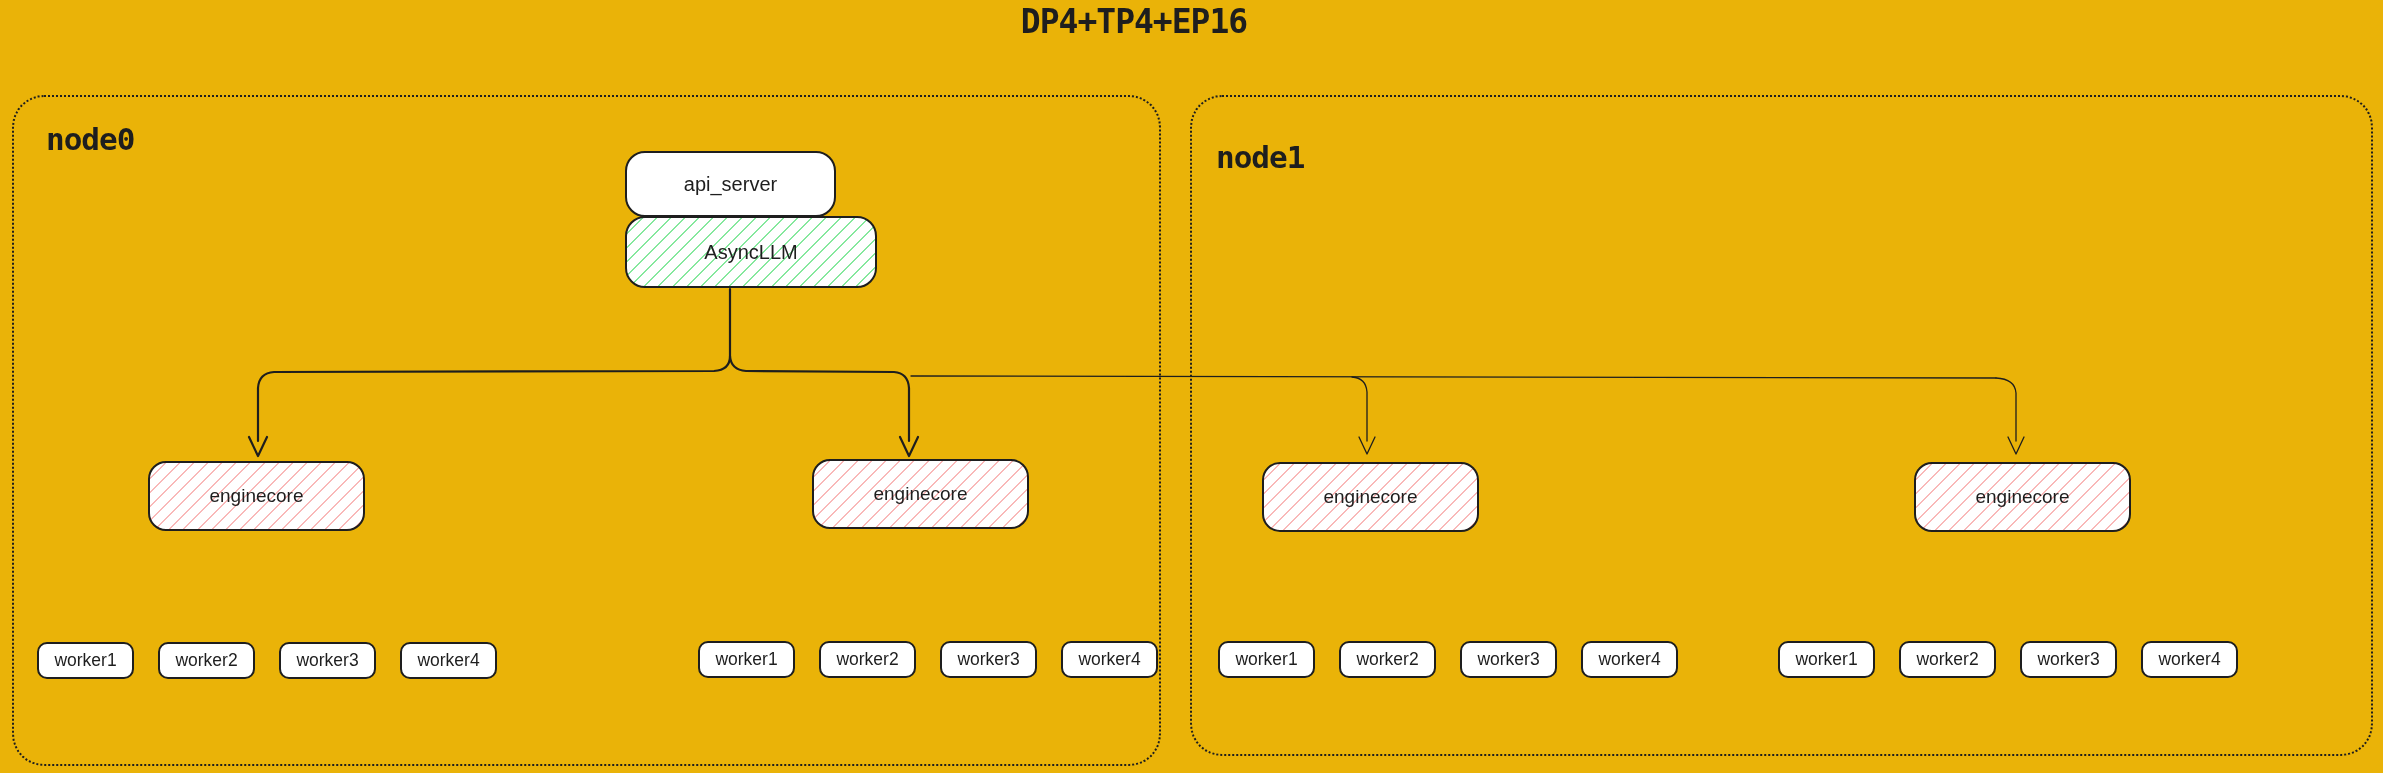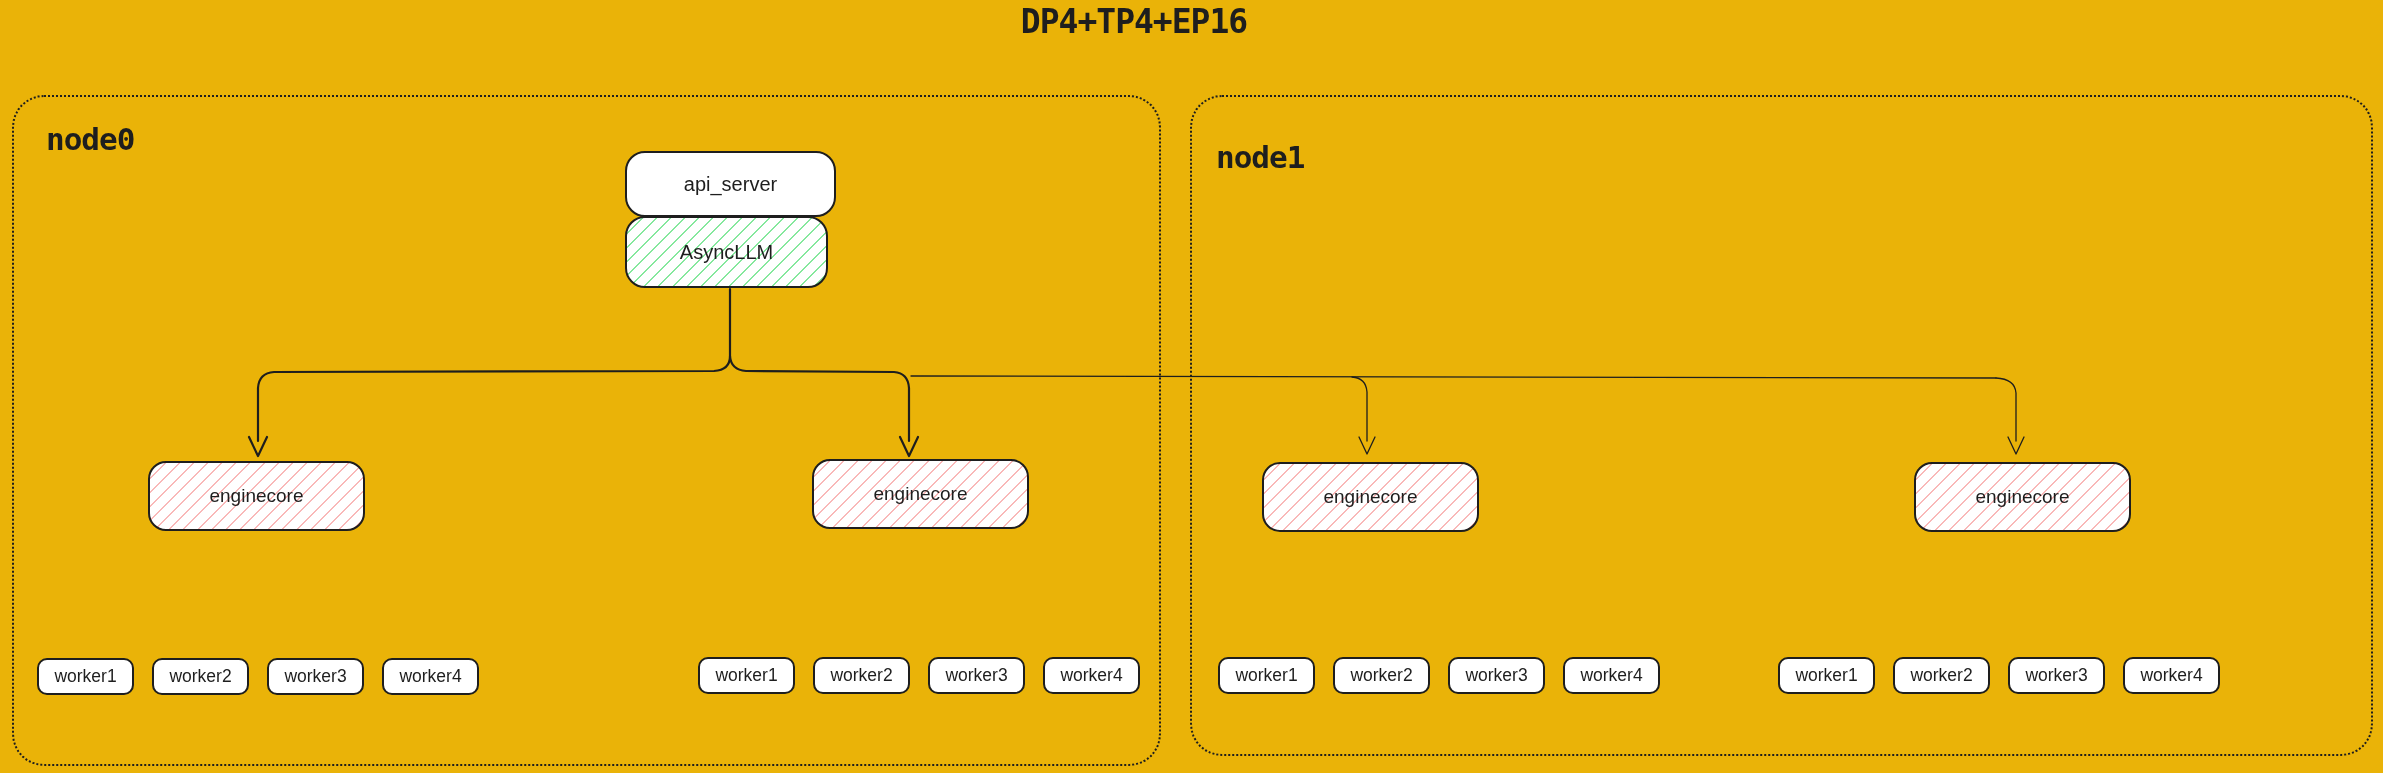--- a/index.html
+++ b/index.html
@@ -51,42 +51,42 @@
     display:flex;align-items:center;justify-content:center;
     box-sizing:border-box;
   }
   .api-server{
     left:625px;top:151px;width:211px;height:66px;
     border-radius:20px;font-size:20px;
     z-index:2;
     text-align:center;
   }
   .async-llm{
-    left:625px;top:216px;width:203px;height:72px;
+    left:625px;top:216px;width:252px;height:72px;
     border-radius:20px;font-size:20px;
     background-image:repeating-linear-gradient(135deg,
       var(--green-hatch) 0px, var(--green-hatch) 1.4px,
       transparent 1.4px, transparent 10px);
     z-index:1;
   }
   .enginecore{
     width:217px;height:70px;
     border-radius:18px;font-size:19px;
     background-image:repeating-linear-gradient(135deg,
       var(--red-hatch) 0px, var(--red-hatch) 1.4px,
       transparent 1.4px, transparent 10px);
   }
   .ec1{left:148px;top:461px;}
   .ec2{left:812px;top:459px;}
   .ec3{left:1262px;top:462px;}
   .ec4{left:1914px;top:462px;}
 
   .worker-row{
     position:absolute;
-    display:flex;gap:18px;margin-top:16px;
+    display:flex;gap:24px;
   }
   .wr1{left:37px;top:642px;}
   .wr2{left:698px;top:641px;}
   .wr3{left:1218px;top:641px;}
   .wr4{left:1778px;top:641px;}
   .worker{
     width:97px;height:37px;
     border:2px solid var(--ink);
     border-radius:10px;
     background:#ffffff;

